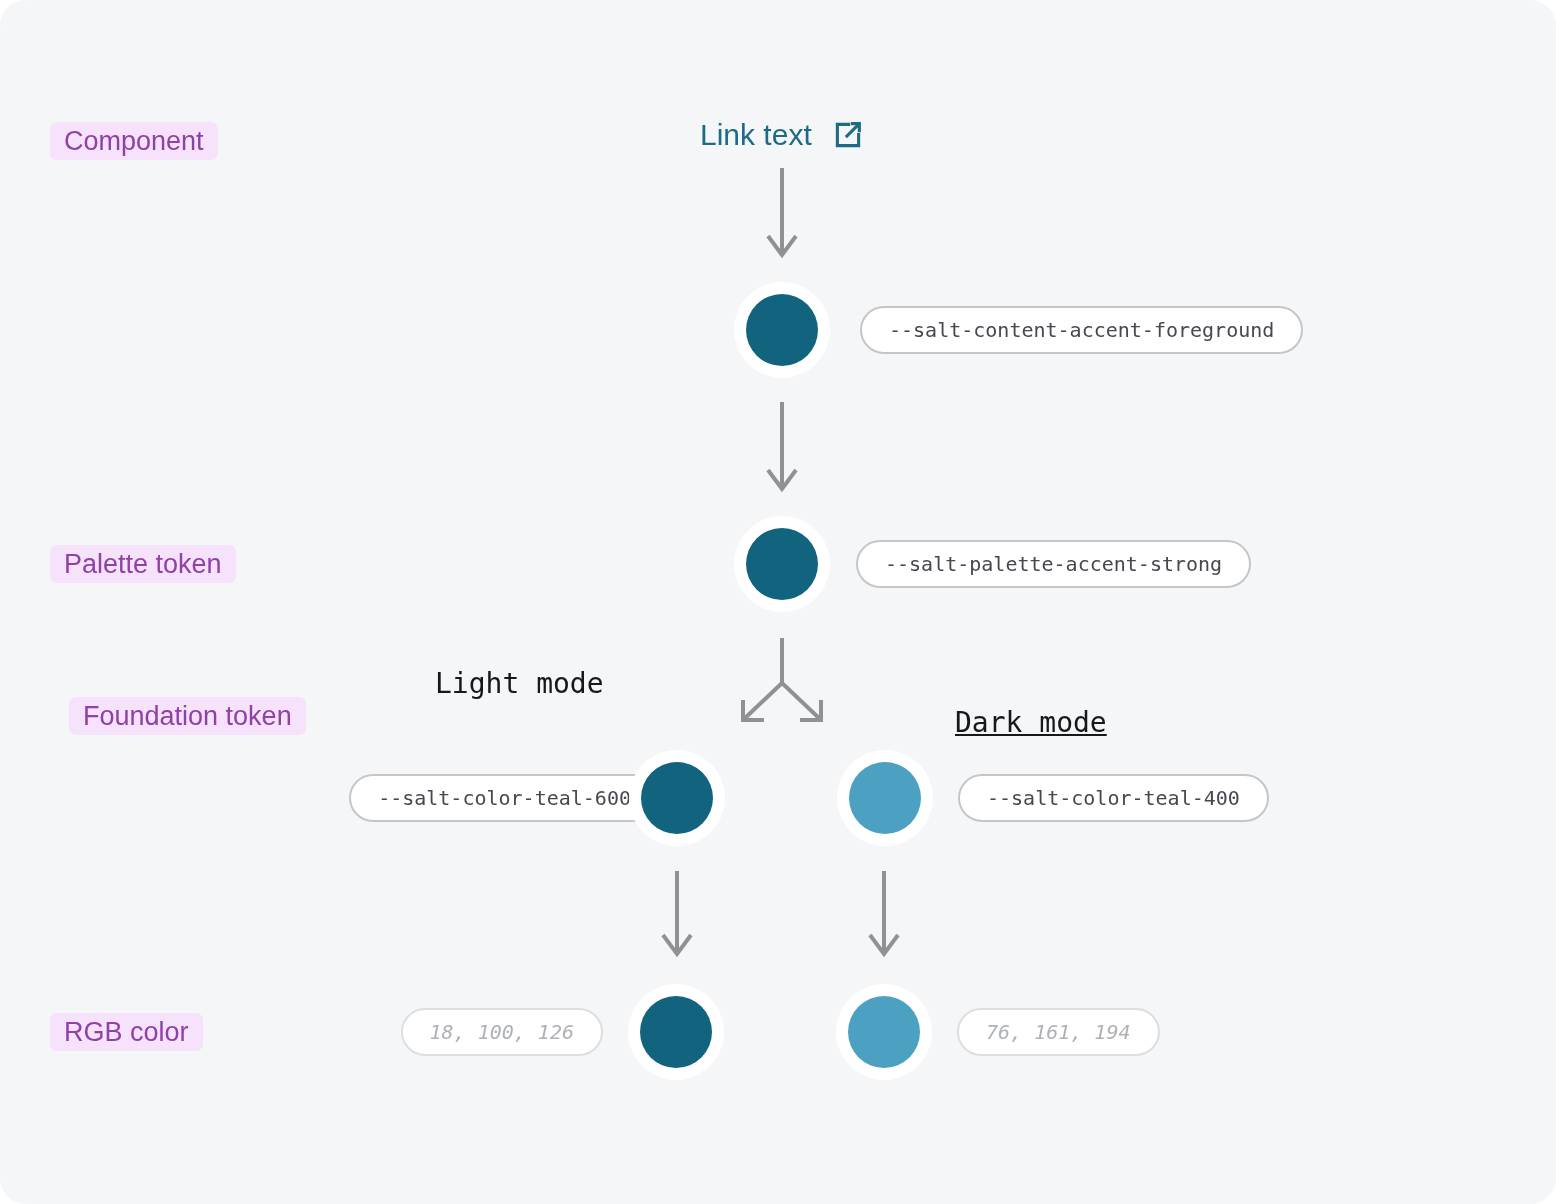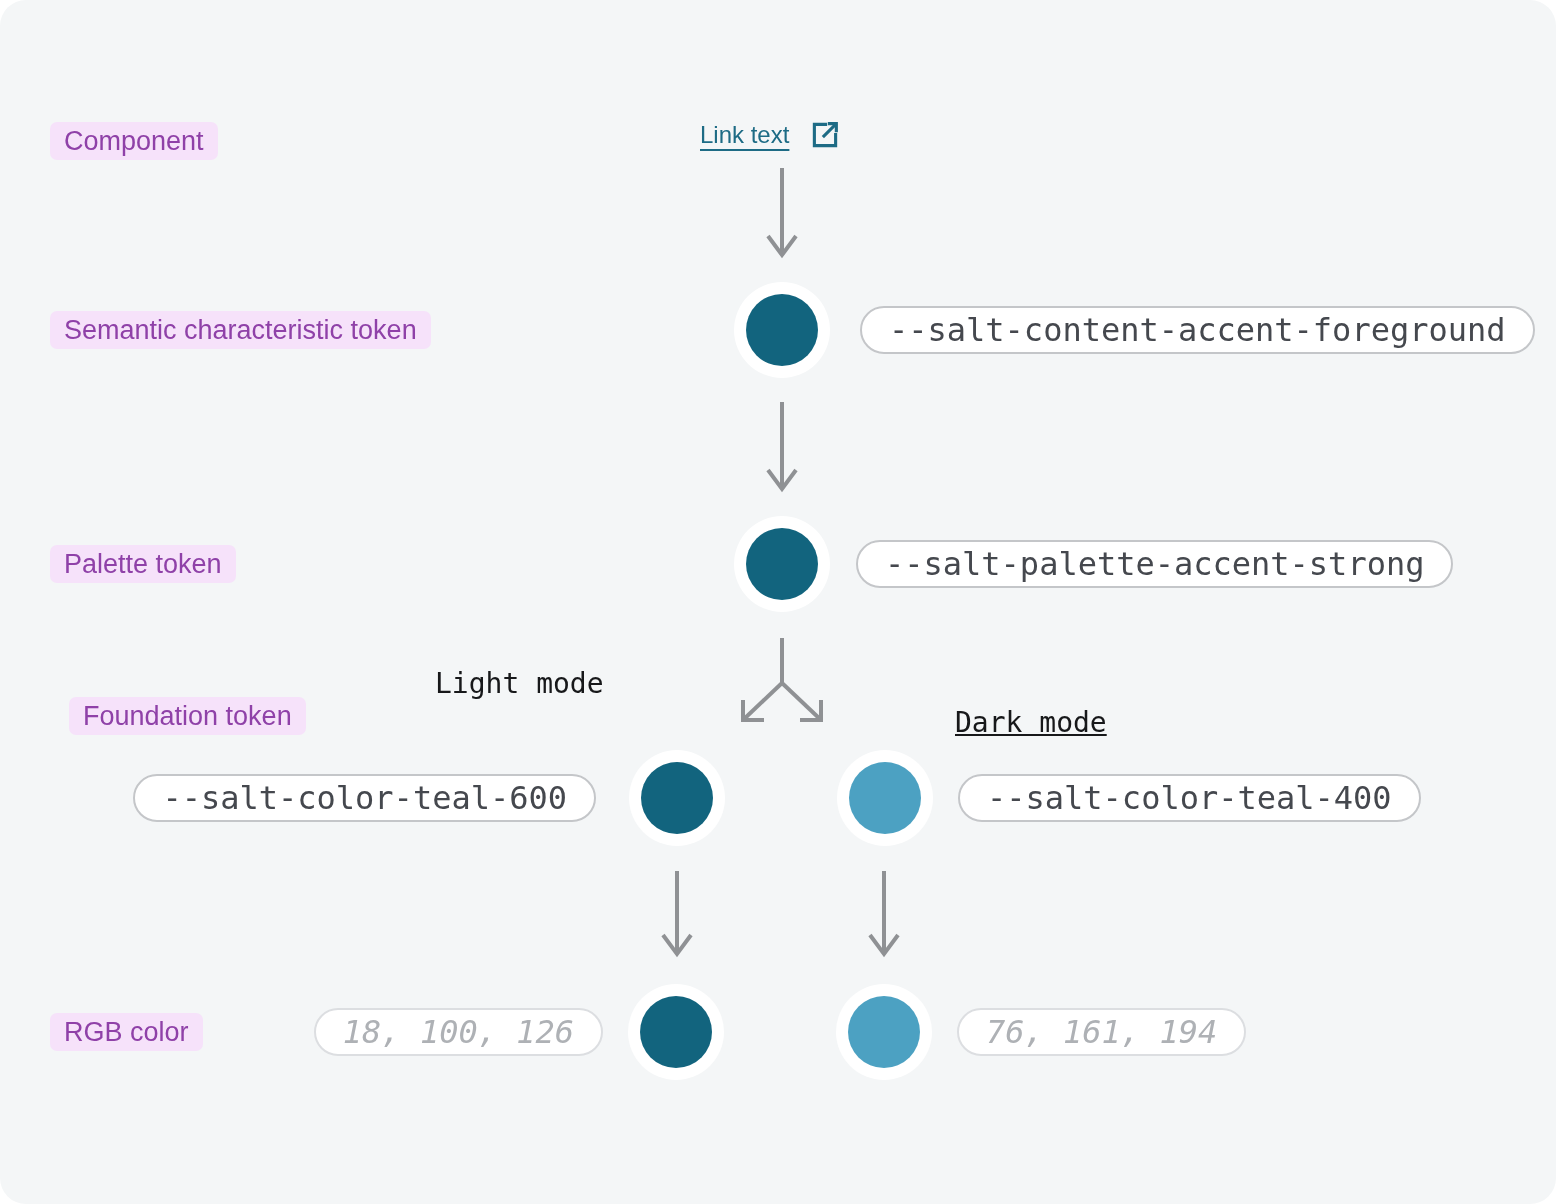--- a/index.html
+++ b/index.html
@@ -28,23 +28,22 @@
     border-radius: 7px;
     white-space: nowrap;
   }
   
   .link-wrap {
     position: absolute; left: 700px; top: 118px;
     display: flex; align-items: center; gap: 19px;
     color: var(--link-color, #1d6b85);
   }
   .link-text {
-    font-size: 24px;
+    font-size: 30px;
     color: var(--link-color, #1d6b85);
-    text-decoration: underline;
     text-decoration-thickness: 2px;
     text-underline-offset: 6px;
     cursor: pointer;
     white-space: nowrap;
   }
   .ext-icon { width: 34px; height: 34px; display: block; }
   
   .node {
     position: absolute; width: 96px; height: 96px;
     background: #ffffff; border-radius: 50%;
@@ -56,21 +55,21 @@
   
   .pill {
     position: absolute;
     height: 48px;
     display: inline-flex; align-items: center;
     padding: 12px 27px;
     background: #ffffff;
     border: 2px solid var(--pill-border, #c4c6c9);
     border-radius: 24px;
     font-family: "DejaVu Sans Mono", monospace;
-    font-size: 32px;
+    font-size: 20px;
     color: var(--pill-text, #45484e);
     white-space: nowrap;
   }
   .pill.muted {
     border-color: var(--muted-pill-border, #dcdee1);
     color: var(--muted-pill-text, #aeb1b5);
     font-style: italic;
   }
   
   .mode-caption {
@@ -102,21 +101,20 @@
     </span>
   </div>
 
   <div class="arrow" style="left:762px; top:168px;">
     <svg width="40" height="92" viewBox="0 0 40 92" fill="none" stroke="currentColor" stroke-width="4">
       <line x1="20" y1="0" x2="20" y2="86"></line>
       <polyline points="6,68 20,87 34,68" stroke-linejoin="miter"></polyline>
     </svg>
   </div>
 
-  <div class="row-label" style="left:50px; top:311px;">Semantic characteristic token</div>
 
   <div class="node" style="left:734px; top:282px;">
     <div class="dot teal-dark"></div>
   </div>
 
   <div class="pill" style="left:860px; top:306px;">--salt-content-accent-foreground</div>
 
   <div class="arrow" style="left:762px; top:402px;">
     <svg width="40" height="92" viewBox="0 0 40 92" fill="none" stroke="currentColor" stroke-width="4">
       <line x1="20" y1="0" x2="20" y2="86"></line>
@@ -140,21 +138,21 @@
       <polyline points="23,64 23,84 44,84"></polyline>
       <polyline points="101,64 101,84 80,84"></polyline>
     </svg>
   </div>
 
   <div class="row-label" style="left:50px; top:697px;margin-left:19px;">Foundation token</div>
 
   <div class="mode-caption" style="left:435px; top:667px;">Light mode</div>
   <div class="mode-caption" style="left:955px; top:706px;text-decoration:underline;">Dark mode</div>
 
-  <div class="pill" style="right:960px; top:774px;">--salt-color-teal-600</div>
+  <div class="pill" style="right:896px; top:774px;">--salt-color-teal-600</div>
 
   <div class="node" style="left:629px; top:750px;">
     <div class="dot teal-dark"></div>
   </div>
 
   <div class="node" style="left:837px; top:750px;">
     <div class="dot teal-light"></div>
   </div>
 
   <div class="pill" style="left:958px; top:774px;">--salt-color-teal-400</div>

